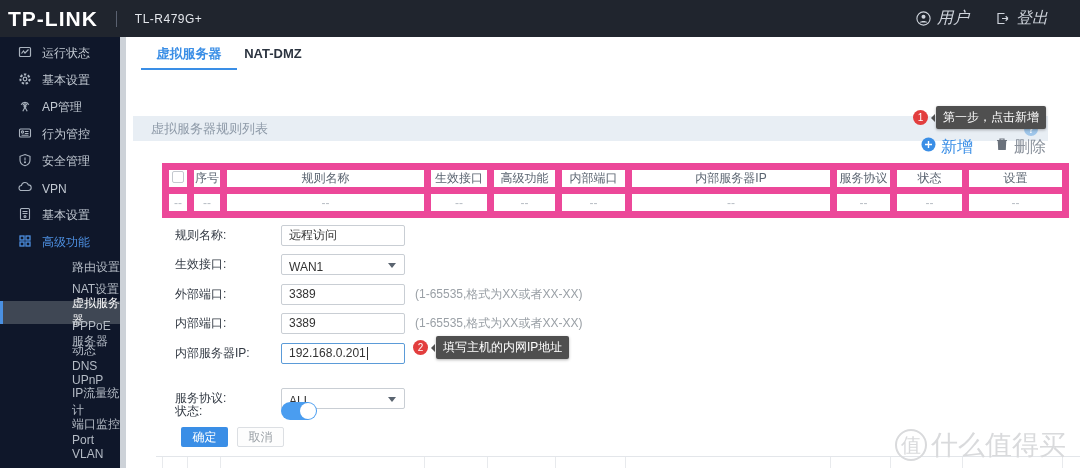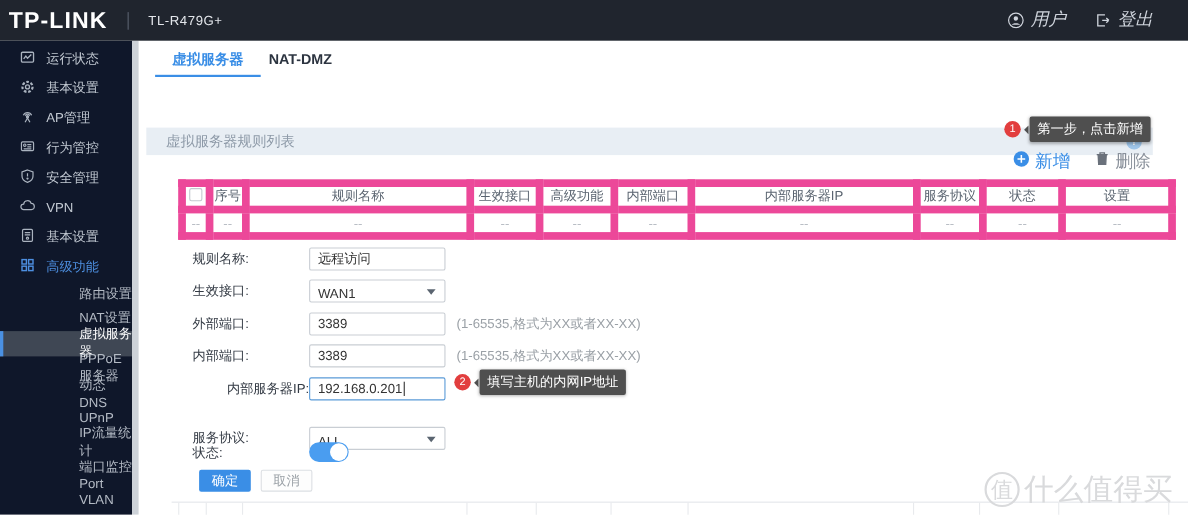--- a/index.html
+++ b/index.html
@@ -307,21 +307,21 @@
   </div>
 
   <div class="frow" style="top:275px;">
     <span class="flabel">内部端口:</span>
     <div class="finput">
         <span>3389</span>
       </div>
     <span class="fhint">(1-65535,格式为XX或者XX-XX)</span>
   </div>
 
-  <div class="frow" style="top:305px;text-align:right;">
+  <div class="frow" style="top:305px;">
     <span class="flabel">内部服务器IP:</span>
     <div class="finput focused">
       <span>192.168.0.201</span>
         <span class="caret-line"></span>
     </div>
   </div>
 
   <div class="callout callout-2">
     <span class="badge">2</span>
     <span class="tipbox">填写主机的内网IP地址</span>

